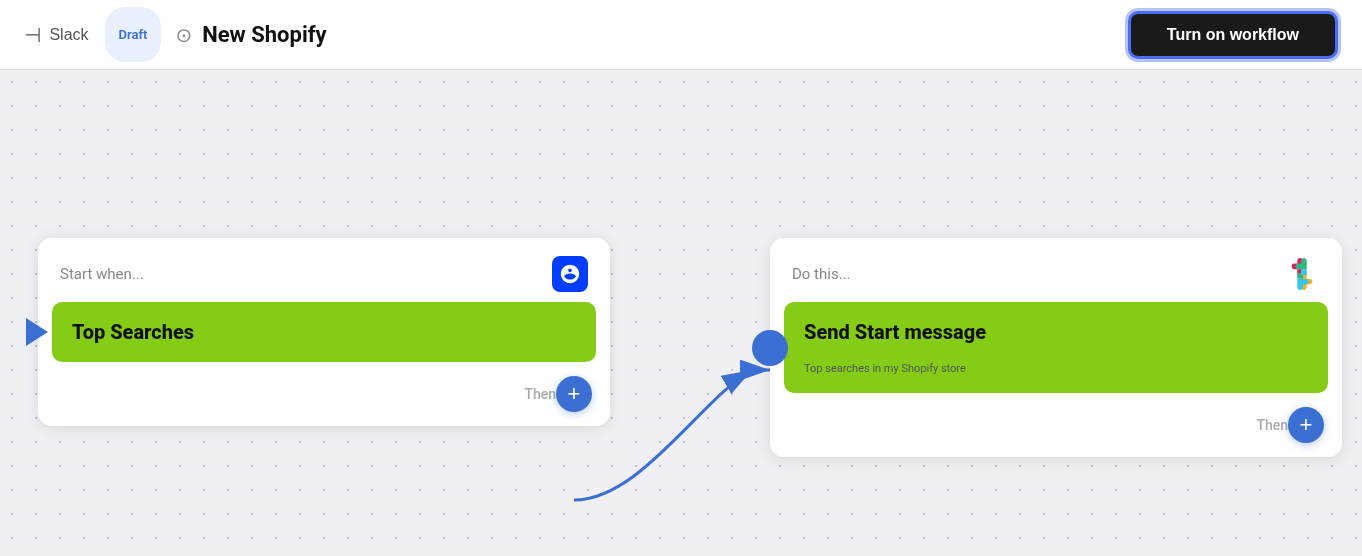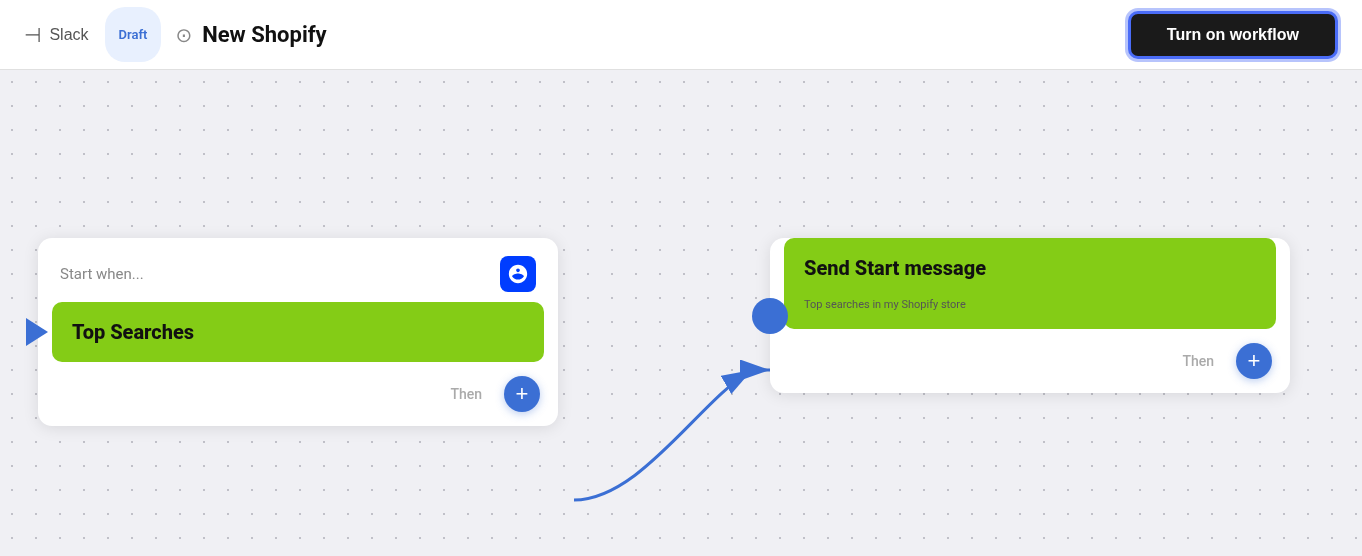--- a/index.html
+++ b/index.html
@@ -78,21 +78,21 @@
       position: relative;
       overflow: hidden;
     }
 
     
     .workflow-card {
       position: absolute;
       background: #ffffff;
       border-radius: 14px;
       box-shadow: 0 2px 16px rgba(0,0,0,0.10);
-      width: 520px;
+      width: 572px;
     }
     .card-trigger {
       left: 38px;
       top: 168px;
     }
     .card-action {
       left: 770px;
       top: 168px;
     }
 
@@ -141,21 +141,21 @@
       font-size: 11px;
       color: #555;
       margin-top: 18px;
     }
 
     .card-footer {
       display: flex;
       align-items: center;
       justify-content: flex-end;
       padding: 0 18px 14px 18px;
-      gap: 22px;
+      gap: 0;
     }
     .then-label {
       font-size: 14px;
       color: #aaa;
       font-weight: 500;
     }
     .add-btn {
       width: 36px;
       height: 36px;
       background: #3b6fd4;
@@ -264,20 +264,41 @@
     <div class="card-footer">
       <span class="then-label">Then</span>
       <button class="add-btn">+</button>
     </div>
   </div>
 
   <div class="workflow-card card-action" style="position:absolute;">
 
     <div class="connect-dot"></div>
 
+    <div class="card-header">
+      <span class="card-label">Do this...</span>
+
+      <div class="card-icon-slack">
+        <svg class="slack-icon-svg" viewBox="0 0 54 54" fill="none" xmlns="http://www.w3.org/2000/svg">
+
+          <path d="M19.5 6C19.5 3.51 21.51 1.5 24 1.5C26.49 1.5 28.5 3.51 28.5 6V19.5H15C12.51 19.5 10.5 17.49 10.5 15C10.5 12.51 12.51 10.5 15 10.5H19.5V6Z" fill="#E01E5A"></path>
+
+          <path d="M6 28.5C3.51 28.5 1.5 26.49 1.5 24C1.5 21.51 3.51 19.5 6 19.5H19.5V33C19.5 35.49 17.49 37.5 15 37.5C12.51 37.5 10.5 35.49 10.5 33V28.5H6Z" fill="#2EB67D" transform="rotate(90 27 27)"></path>
+
+          <path d="M34.5 48C34.5 50.49 32.49 52.5 30 52.5C27.51 52.5 25.5 50.49 25.5 48V34.5H39C41.49 34.5 43.5 36.51 43.5 39C43.5 41.49 41.49 43.5 39 43.5H34.5V48Z" fill="#ECB22E"></path>
+
+          <path d="M48 25.5C50.49 25.5 52.5 27.51 52.5 30C52.5 32.49 50.49 34.5 48 34.5H34.5V21C34.5 18.51 36.51 16.5 39 16.5C41.49 16.5 43.5 18.51 43.5 21V25.5H48Z" fill="#36C5F0" transform="rotate(90 27 27)"></path>
+
+          <rect x="19.5" y="19.5" width="9" height="9" rx="0" fill="#E01E5A"></rect>
+          <rect x="25.5" y="25.5" width="9" height="9" rx="0" fill="#ECB22E"></rect>
+          <rect x="19.5" y="25.5" width="9" height="9" rx="0" fill="#2EB67D"></rect>
+          <rect x="25.5" y="19.5" width="9" height="9" rx="0" fill="#36C5F0"></rect>
+        </svg>
+      </div>
+    </div>
 
     <div class="card-body">
       <div class="card-title">Send Start message</div>
       <div class="card-subtitle">Top searches in my Shopify store</div>
     </div>
 
     <div class="card-footer">
       <span class="then-label">Then</span>
       <button class="add-btn">+</button>
     </div>

